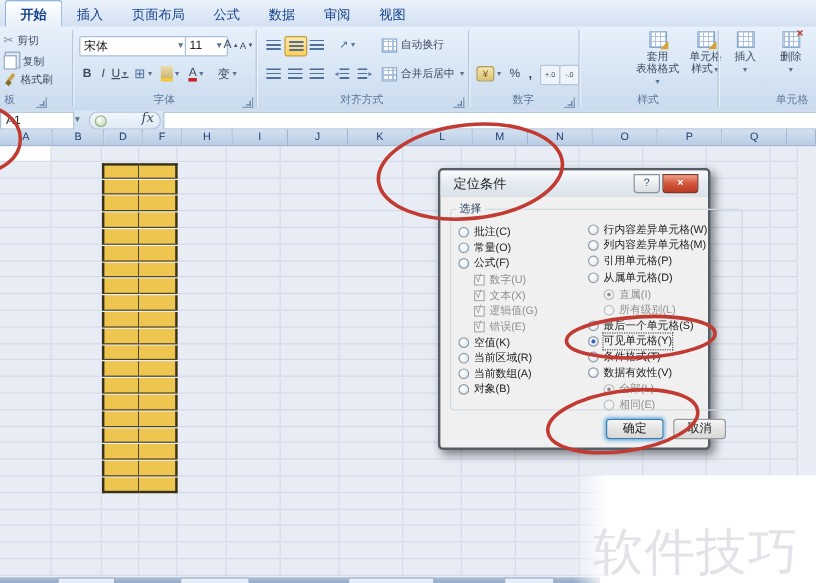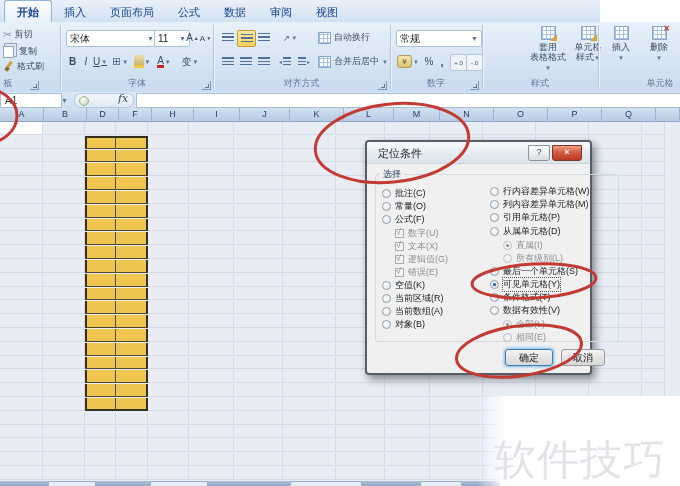--- a/index.html
+++ b/index.html
@@ -2,21 +2,21 @@
 <html><head>
 <meta charset="utf-8">
 <style>
   html,body{margin:0;padding:0;background:#fff;}
   #app{position:relative;width:680px;height:486px;overflow:hidden;
        font-family:"Liberation Sans","DejaVu Sans",sans-serif;font-size:9px;color:#2a2a2a;
        -webkit-font-smoothing:antialiased;}
   .abs{position:absolute;}
 
   
-  #tabstrip{left:0;top:0;width:600px;height:22px;
+  #tabstrip{left:0;top:0;width:680px;height:22px;
     background:linear-gradient(#eaf1fa,#d3e1f2);border-bottom:1px solid #b9cbe2;}
   .tab{position:relative;display:inline-block;padding:4px 12px 3px;color:#15428b;font-size:11px;cursor:default;}
   .tab.active{background:linear-gradient(#fdfeff,#e8f0fa);border:1px solid #8db2e3;border-bottom:none;
     border-radius:3px 3px 0 0;margin-left:4px;font-weight:bold;}
 
   
   #ribbon{left:0;top:22px;width:680px;height:70px;
     background:linear-gradient(#e8f1fb 0%,#d7e5f4 55%,#c9dbee 100%);border-bottom:1px solid #a9bdd6;}
   .gsep{position:absolute;top:3px;bottom:3px;width:1px;background:#b5c7dd;box-shadow:1px 0 0 #eef4fb;}
   .glabel{position:absolute;bottom:2px;font-size:9px;color:#5e7799;text-align:center;}
@@ -207,24 +207,20 @@
     </div>
     <div class="rsmall" style="left:318px;top:33px;">
       <span class="ic ic-grid" style="width:11px;height:10px;"></span>
       <span>合并后居中</span>
       <span class="arrdn">▼</span>
     </div>
     <div class="glabel" style="left:215px;width:173px;">对齐方式</div>
     <div class="launcher" style="left:378px;"></div>
     <div class="gsep" style="left:390px;"></div>
 
-    <div class="combo" style="left:396px;top:8px;width:78px;height:15px;">
-      <span>常规</span>
-        <span class="arr">▼</span>
-    </div>
     <div class="btn" style="left:396px;top:32px;width:24px;height:15px;">
       <span class="ic ic-coin">¥</span>
         <span class="arrdn">▼</span>
       </div>
     <div class="btn" style="left:422px;top:32px;width:14px;height:15px;font-size:10px;">
         <span>%</span>
       </div>
     <div class="btn" style="left:437px;top:32px;width:10px;height:15px;font-size:11px;font-weight:bold;">
         <span>,</span>
       </div>

